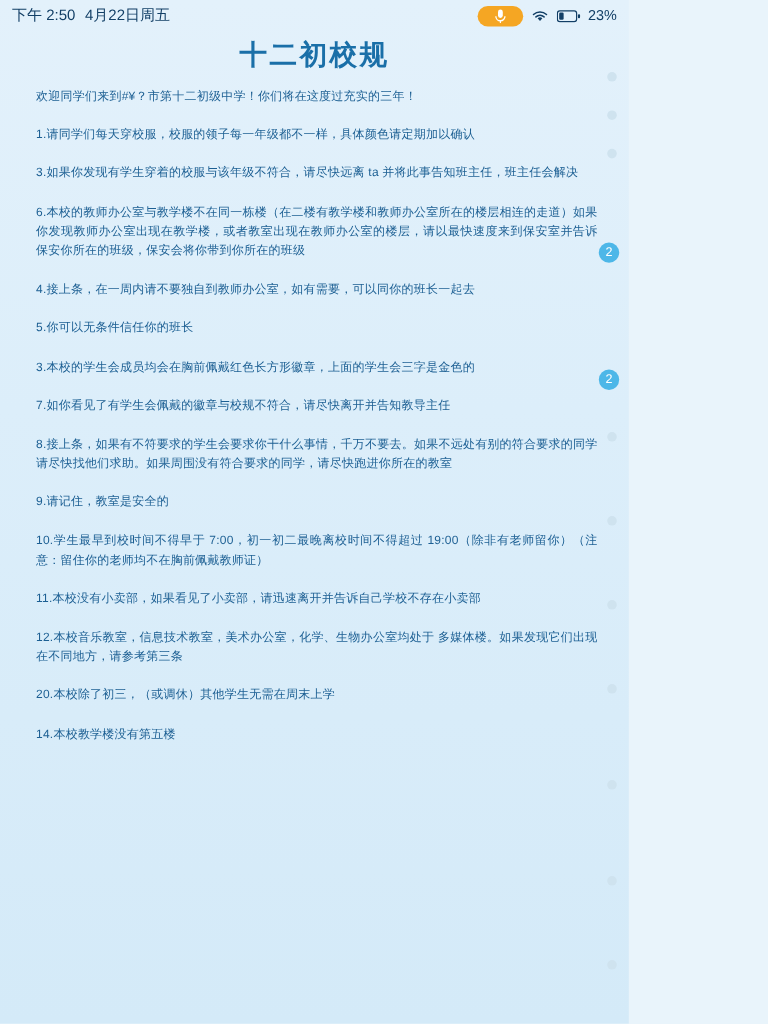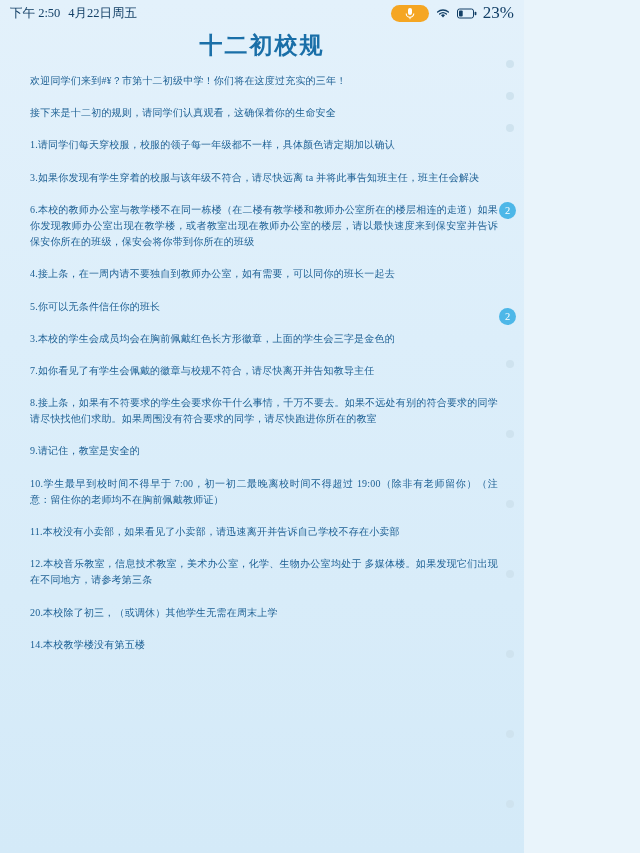--- a/index.html
+++ b/index.html
@@ -14,21 +14,20 @@
     font-family: "Liberation Sans", sans-serif;
     color: #1a4a7a;
   }
   .screen {
     position: relative;
     width: 524px;
     height: 853px;
     background: linear-gradient(180deg, #e3f1fb 0%, #dceefa 40%, #d4eaf8 100%);
     box-sizing: border-box;
     overflow: hidden;
-    font-family: Liberation Serif, serif;
   }
   
   .statusbar {
     height: 26px;
     display: flex;
     align-items: center;
     padding: 0 10px;
     font-size: 12.5px;
     color: #123f66;
     box-sizing: border-box;
@@ -51,21 +50,21 @@
     border-radius: 9px;
     height: 17px;
     min-width: 38px;
     display: flex;
     align-items: center;
     justify-content: center;
     color: #fff;
   }
   .mic-pill svg { display: block; }
   .wifi svg, .battery svg { display: block; }
-  .batt-text { font-size: 17px; }
+  .batt-text { font-size: 12px; }
   
   .title {
     text-align: center;
     font-size: 23px;
     font-weight: 600;
     color: #1a6fa8;
     letter-spacing: 2px;
     margin: 4px 0 12px 0;
     padding: 0 40px;
   }
@@ -145,21 +144,20 @@
         </svg>
       </span>
       <span class="batt-text">23%</span>
     </div>
   </div>
 
   <div class="title">十二初校规</div>
 
   <div class="content">
     <p class="para">欢迎同学们来到#¥？市第十二初级中学！你们将在这度过充实的三年！</p>
-    <p class="para">接下来是十二初的规则，请同学们认真观看，这确保着你的生命安全</p>
     <p class="para">1.请同学们每天穿校服，校服的领子每一年级都不一样，具体颜色请定期加以确认</p>
     <p class="para">3.如果你发现有学生穿着的校服与该年级不符合，请尽快远离 ta 并将此事告知班主任，班主任会解决</p>
     <p class="para">6.本校的教师办公室与教学楼不在同一栋楼（在二楼有教学楼和教师办公室所在的楼层相连的走道）如果你发现教师办公室出现在教学楼，或者教室出现在教师办公室的楼层，请以最快速度来到保安室并告诉保安你所在的班级，保安会将你带到你所在的班级</p>
     <p class="para">4.接上条，在一周内请不要独自到教师办公室，如有需要，可以同你的班长一起去</p>
     <p class="para">5.你可以无条件信任你的班长</p>
     <p class="para">3.本校的学生会成员均会在胸前佩戴红色长方形徽章，上面的学生会三字是金色的</p>
     <p class="para">7.如你看见了有学生会佩戴的徽章与校规不符合，请尽快离开并告知教导主任</p>
     <p class="para">8.接上条，如果有不符要求的学生会要求你干什么事情，千万不要去。如果不远处有别的符合要求的同学请尽快找他们求助。如果周围没有符合要求的同学，请尽快跑进你所在的教室</p>
     <p class="para">9.请记住，教室是安全的</p>
     <p class="para">10.学生最早到校时间不得早于 7:00，初一初二最晚离校时间不得超过 19:00（除非有老师留你）（注意：留住你的老师均不在胸前佩戴教师证）</p>

